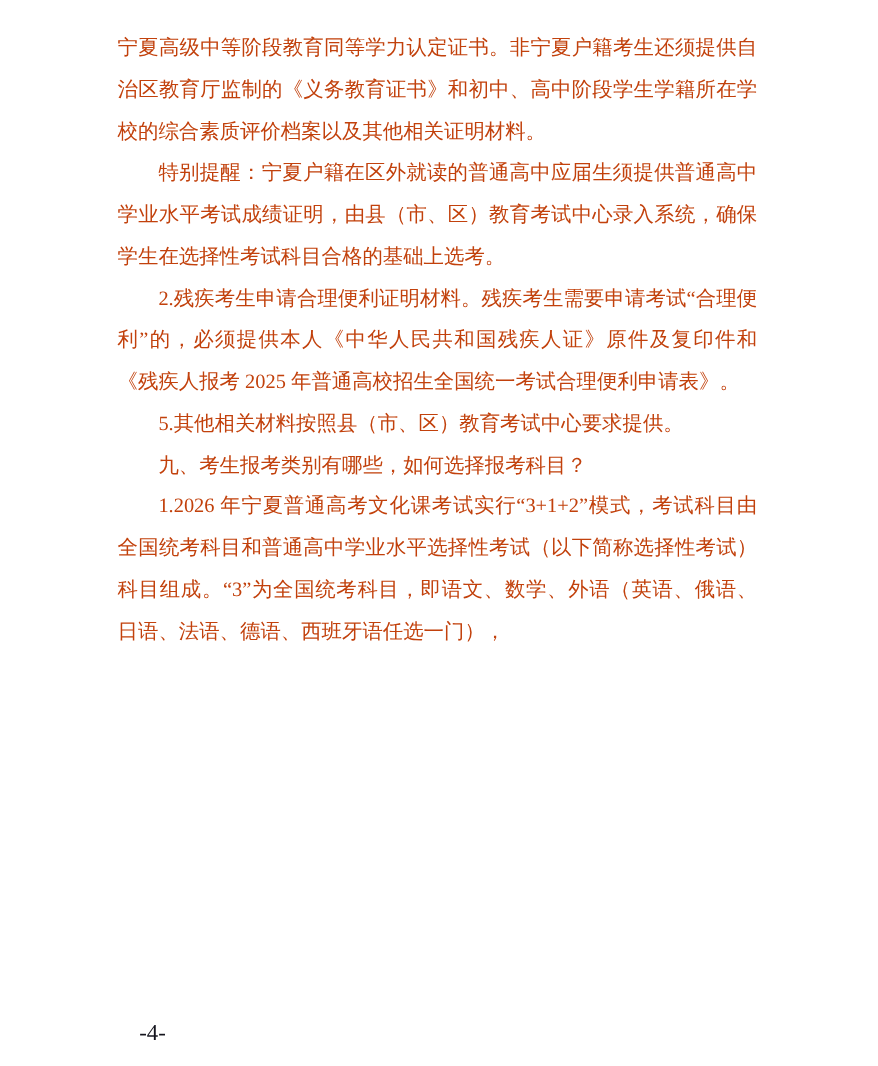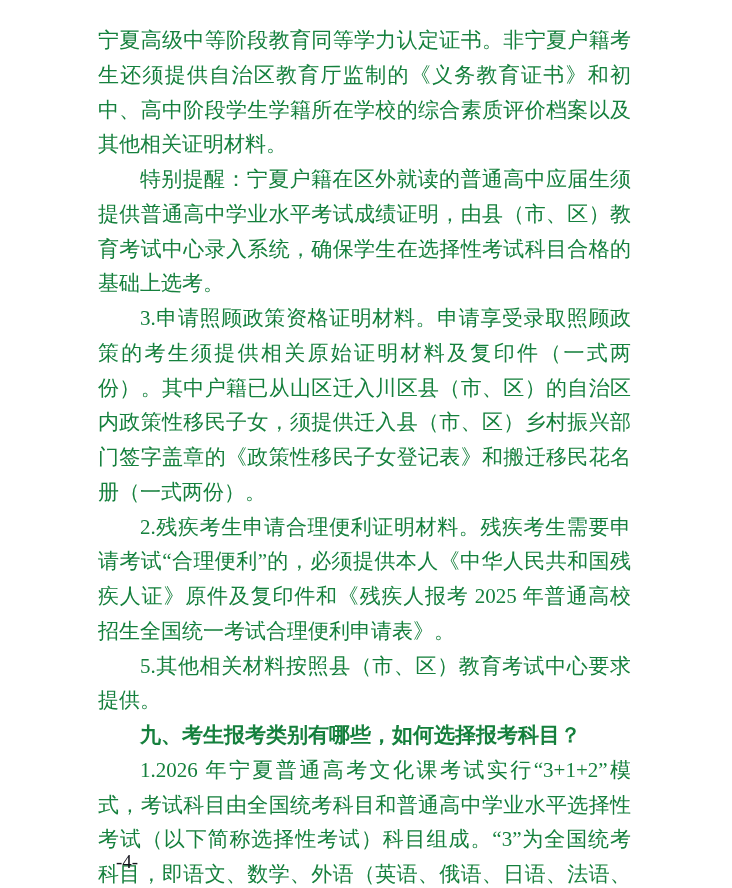--- a/index.html
+++ b/index.html
@@ -25,36 +25,36 @@
   }
   .textblock {
     position: absolute;
     left: 98px;
     top: 23px;
     width: 533px;
   }
   .para {
     margin: 0;
     padding: 0;
-    font-size: 21px;
+    font-size: 17px;
     line-height: 34.75px;
-    color: #15803d;
+    color: #c2410c;
     text-align: justify;
     text-justify: inter-character;
     text-indent: 2em;
     word-break: break-all;
   }
   .para.noindent {
     text-indent: 0;
   }
   .lead {
     font-weight: normal;
   }
   .para.heading {
-    font-weight: bold;
+    font-weight: normal;
     font-family: "Liberation Sans", "DejaVu Sans", sans-serif;
     text-align: left;
   }
   .footer {
     position: absolute;
     left: 116px;
     top: 851px;
     font-size: 19px;
     line-height: 22px;
     color: #14141d;
@@ -64,21 +64,20 @@
 </head>
 <body>
 
 <div class="page">
   <div class="textblock">
 
     <p class="para noindent"><span>宁夏高级中等阶段教育同等学力认定证书。非宁夏户籍考生还须提供自治区教育厅监制的《义务教育证书》和初中、高中阶段学生学籍所在学校的综合素质评价档案以及其他相关证明材料。</span></p>
 
     <p class="para"><span class="lead">特别提醒：</span><span>宁夏户籍在区外就读的普通高中应届生须提供普通高中学业水平考试成绩证明，由县（市、区）教育考试中心录入系统，确保学生在选择性考试科目合格的基础上选考。</span></p>
 
-    <p class="para"><span class="lead">3.申请照顾政策资格证明材料。</span><span>申请享受录取照顾政策的考生须提供相关原始证明材料及复印件（一式两份）。其中户籍已从山区迁入川区县（市、区）的自治区内政策性移民子女，须提供迁入县（市、区）乡村振兴部门签字盖章的《政策性移民子女登记表》和搬迁移民花名册（一式两份）。</span></p>
 
     <p class="para"><span class="lead">2.残疾考生申请合理便利证明材料。</span><span>残疾考生需要申请考试“合理便利”的，必须提供本人《中华人民共和国残疾人证》原件及复印件和《残疾人报考 2025 年普通高校招生全国统一考试合理便利申请表》。</span></p>
 
     <p class="para"><span>5.其他相关材料按照县（市、区）教育考试中心要求提供。</span></p>
 
     <p class="para heading"><span>九、考生报考类别有哪些，如何选择报考科目？</span></p>
 
 
     <p class="para"><span>1.2026 年宁夏普通高考文化课考试实行“3+1+2”模式，考试科目由全国统考科目和普通高中学业水平选择性考试（以下简称选择性考试）科目组成。“3”为全国统考科目，即语文、数学、外语（英语、俄语、日语、法语、德语、西班牙语任选一门），</span></p>
 

